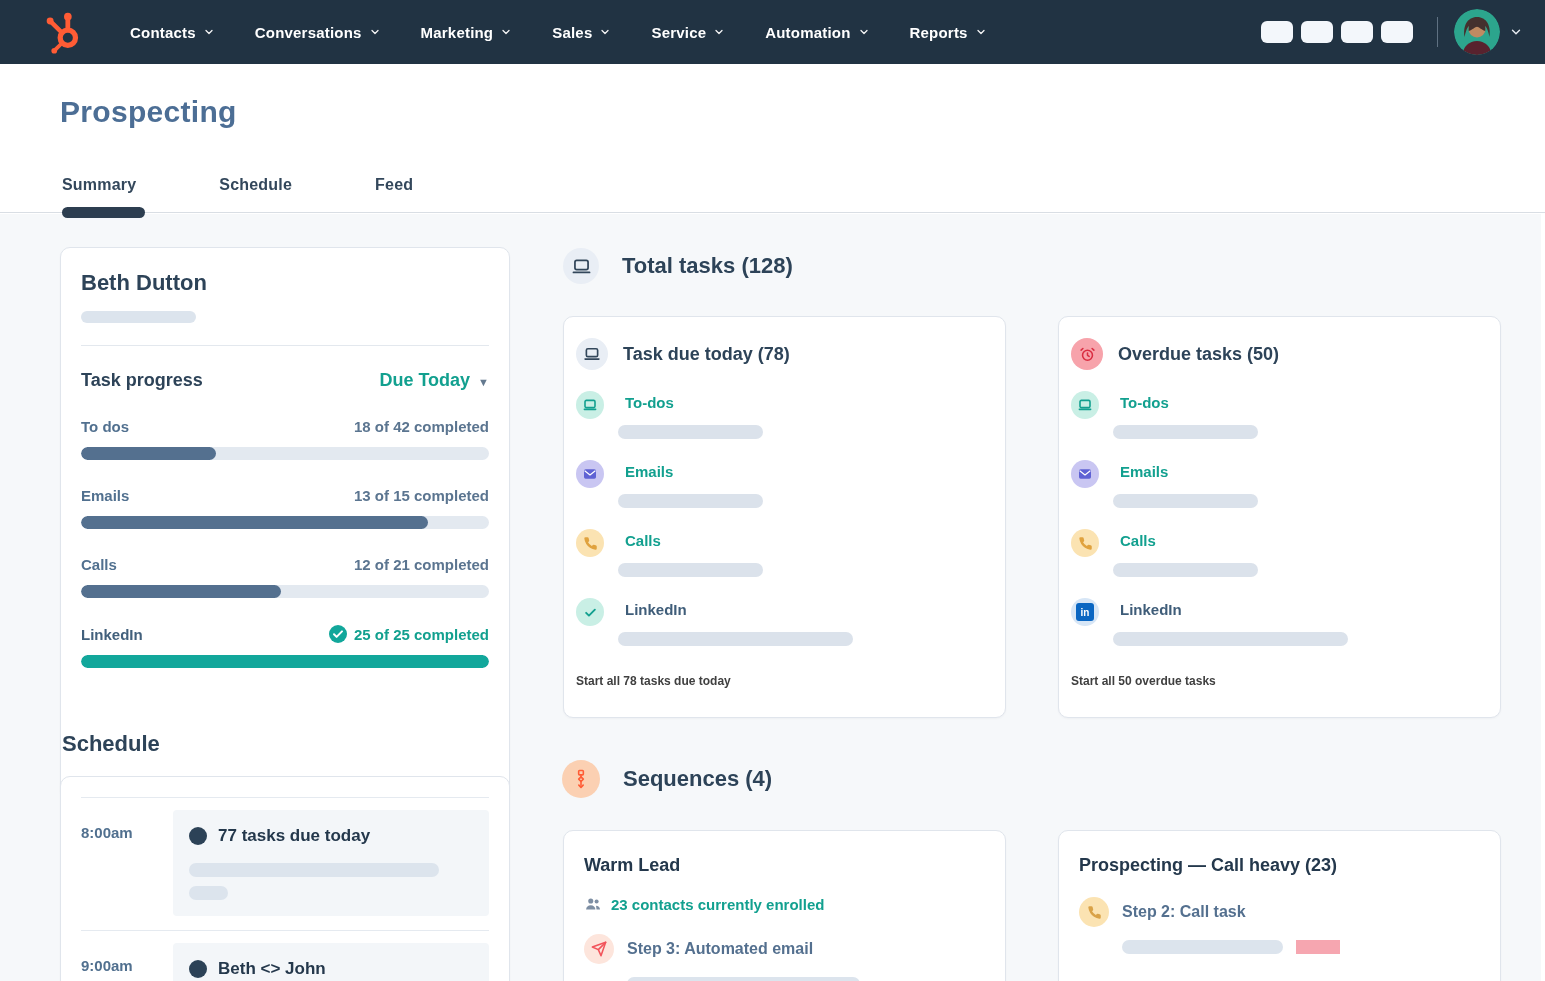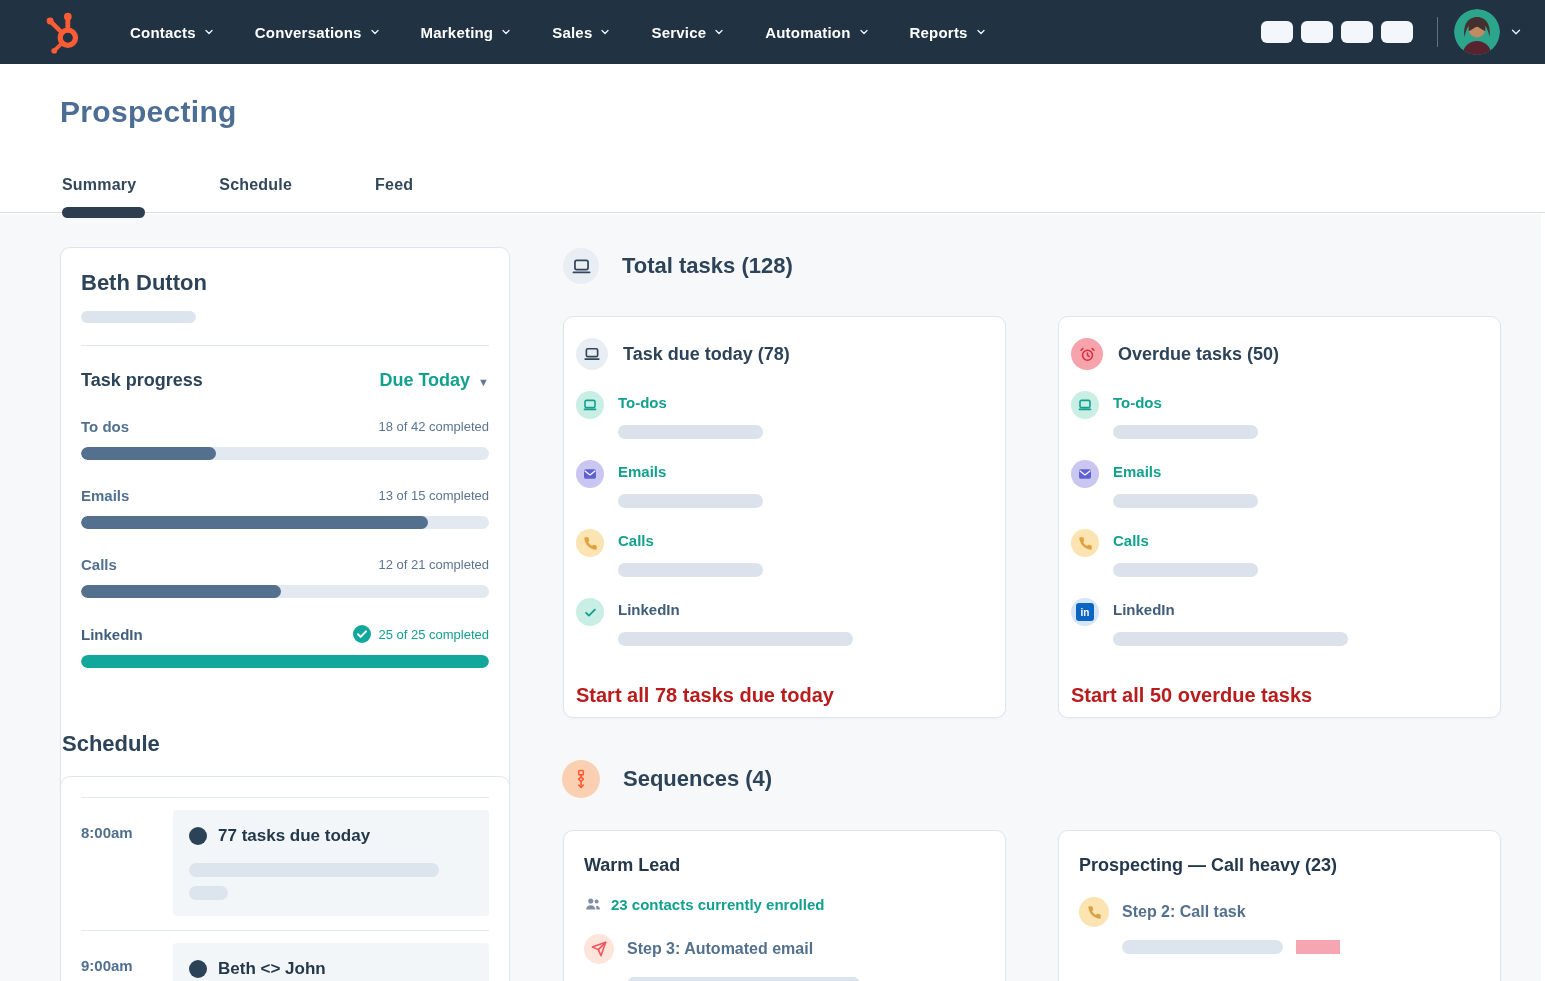--- a/index.html
+++ b/index.html
@@ -61,21 +61,21 @@
   .ph { background:#dce4ed; border-radius:7px; }
   .profile-ph { width:115px; height:12px; margin-top:15px; }
   .profile-hr { border:none; border-top:1px solid #e3e8ee; margin-top:22px; }
   .tp-head { display:flex; justify-content:space-between; align-items:center; margin-top:24px; }
   .tp-title { font-size:18px; font-weight:700; color:#2d4358; }
   .tp-filter { display:flex; align-items:center; gap:8px; font-size:18px; font-weight:700; color:#12a08f; cursor:pointer; }
   .tp-filter .caret { color:#64798f; font-size:11px; padding-top:2px; }
   .p-row { margin-top:27px; }
   .p-row-labels { display:flex; justify-content:space-between; align-items:center; }
   .p-label { font-size:15px; font-weight:700; color:#51708f; }
-  .p-status { font-size:13px; font-weight:400; color:#5b7590; }
+  .p-status { font-size:15px; font-weight:700; color:#5b7590; }
   .p-status.done { color:#12a08f; display:flex; align-items:center; gap:7px; }
   .p-track { margin-top:12px; height:13px; border-radius:7px; background:#e3e9f0; overflow:hidden; }
   .p-fill { height:100%; border-radius:7px; background:#54708f; }
   .p-fill.teal { background:#12a79b; }
 
   
   .sched-heading { position:absolute; left:62px; top:517px; font-size:22px; font-weight:700; color:#2d4358; }
   .sched-card { position:absolute; left:60px; top:562px; width:450px; height:440px; padding:20px; }
   .sched-hr { border:none; border-top:1px solid #e5eaf0; }
   .sched-row { display:flex; margin-top:12px; }
@@ -108,25 +108,25 @@
   .tc-icon.red { background:#f7a3ab; }
   .tc-title { font-size:18px; font-weight:700; color:#2d4358; }
   .t-row { position:relative; margin-top:24px; min-height:45px; }
   .t-icon { position:absolute; left:0; top:-3px; width:28px; height:28px; border-radius:50%;
             display:flex; align-items:center; justify-content:center; }
   .t-icon.mint { background:#c9efe5; }
   .t-icon.lav { background:#c9c6f2; }
   .t-icon.yellow { background:#fbe3b2; }
   .t-icon.blue { background:#d7e6f6; }
   .t-body { margin-left:42px; }
-  .t-label { font-size:15px; font-weight:700; color:#12a08f; cursor:pointer; }
+  .t-label { font-size:15px; font-weight:700; color:#12a08f; cursor:pointer;margin-left:7px; }
   .t-label.dark { color:#3f5d79; cursor:default; }
   .t-ph { height:14px; margin-top:14px; width:145px; background:#dbe2eb; }
   .t-ph.wide { width:235px; }
-  .start-link { display:inline-block; margin-top:38px; font-size:20px; font-weight:700; color:#b91c1c; cursor:pointer; }
+  .start-link { display:inline-block; margin-top:28px; font-size:12px; font-weight:700; color:#404040; cursor:pointer; }
 
   
   .seq-card { position:absolute; top:616px; width:443px; height:360px; padding:24px 20px; }
   .seq-card.one { left:563px; }
   .seq-card.two { left:1058px; }
   .seq-title { font-size:18px; font-weight:700; color:#24384c; }
   .enroll-row { display:flex; align-items:center; gap:9px; margin-top:19px; cursor:pointer; }
   .enroll-text { font-size:15px; font-weight:700; color:#12a08f; }
   .step-row { display:flex; align-items:center; gap:13px; margin-top:21px; }
   .step-icon { width:30px; height:30px; border-radius:50%; flex:none;

